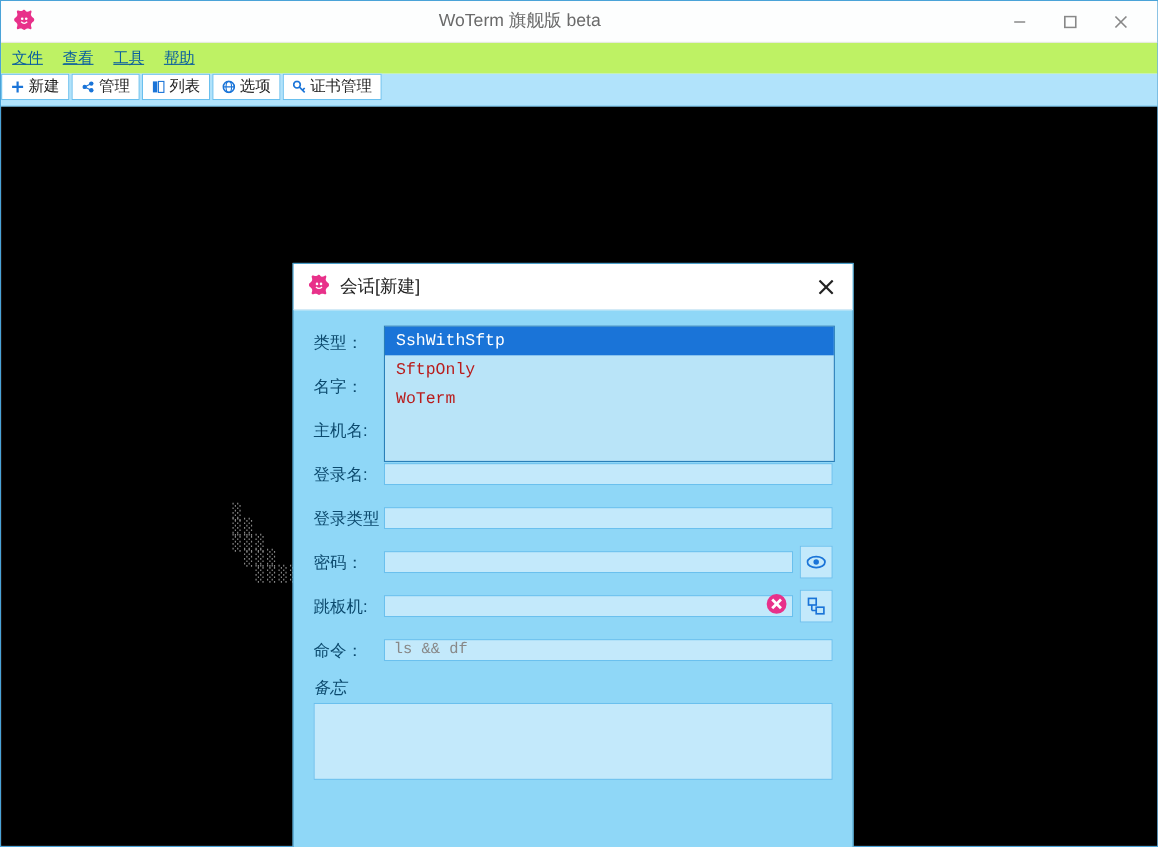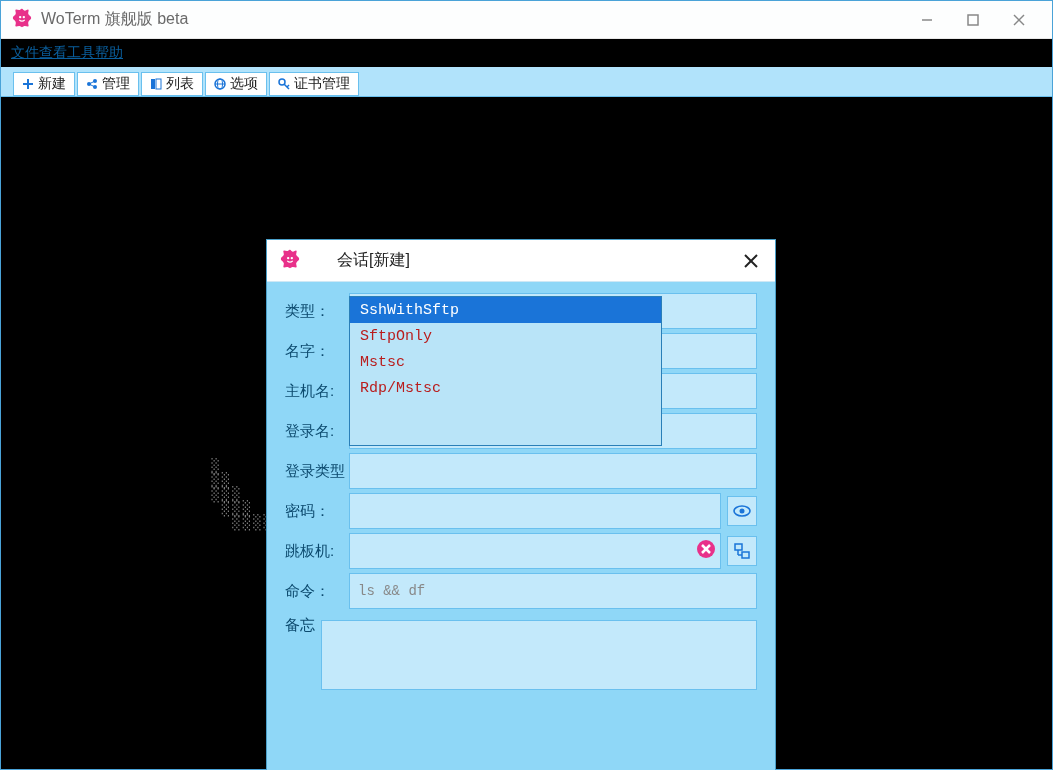--- a/index.html
+++ b/index.html
@@ -22,39 +22,40 @@
 }
 .titlebar {
   height: 38px;
   background: #fdfefe;
   display: flex;
   align-items: center;
   padding: 0 10px;
   border-bottom: 1px solid #e8e8e8;
 }
 .titlebar .logo { margin-right: 8px; }
-.titlebar .title { color: #6a6a6a; font-size: 16px; flex: 1; }
+.titlebar .title { color: #6a6a6a; font-size: 16px; flex: 1; text-align: center; }
 .titlebar .winbtn {
   width: 46px; height: 30px; display: flex; align-items: center; justify-content: center;
   color: #888;
 }
 .menubar {
   height: 28px;
-  background: #000000;
+  background: #bef264;
   display: flex;
   align-items: center;
   padding: 0 10px;
+  gap: 18px;
 }
 .menubar .menuitem { color: #0a5f9e; font-size: 14px; text-decoration: underline; cursor: default; }
 .toolbar {
   height: 30px;
   background: #b1e3fb;
   display: flex;
-  align-items: flex-end;
-  padding: 0 12px;
+  align-items: flex-start;
+  padding: 0 0;
   gap: 2px;
   border-bottom: 1px solid #6ac0ee;
 }
 .toolbtn {
   height: 24px;
   background: #ffffff;
   border: 1px solid #6ac0ee;
   display: flex;
   align-items: center;
   padding: 0 8px;
@@ -88,41 +89,41 @@
 }
 .dialog-titlebar {
   height: 42px;
   background: #fff;
   display: flex;
   align-items: center;
   padding: 0 12px;
   border-bottom: 1px solid #cfe8f5;
 }
 .dialog-titlebar .dlogo { margin-right: 8px; }
-.dialog-titlebar .dtitle { flex: 1; font-size: 16px; color: #222; margin-left: 28px; }
+.dialog-titlebar .dtitle { flex: 1; font-size: 16px; color: #222; }
 .dialog-titlebar .dclose { width: 24px; height: 24px; display:flex; align-items:center; justify-content:center; }
 .dialog-body { flex: 1; padding: 14px 18px 6px 18px; position: relative; }
 .form-row {
   display: flex;
   align-items: center;
   margin-bottom: 10px;
   height: 30px;
 }
 .form-row.tall { height: auto; align-items: flex-start; }
 .form-label {
   width: 64px;
   text-align: left;
   color: #0c4a6e;
   font-size: 15px;
   padding-right: 6px;
   white-space: nowrap;
 }
 .form-field {
   flex: 1;
-  height: 36px;
+  height: 20px;
   background: #c3e9fb;
   border: 1px solid #6ac0ee;
   padding: 0 8px;
   color: #888;
   font-family: "Courier New", monospace;
   font-size: 14px;
   display: flex;
   align-items: center;
 }
 .icon-btn {
@@ -147,21 +148,21 @@
   display: flex;
   align-items: center;
   justify-content: center;
   gap: 20px;
   padding-bottom: 6px;
 }
 .dropdown-list {
   position: absolute;
   left: 82px;
   top: 14px;
-  width: 313px;
+  width: 410px;
   background: #b9e4f8;
   border: 1px solid #2a7fb8;
   z-index: 10;
   font-family: "Courier New", monospace;
   font-size: 15px;
 }
 .dropdown-item {
   padding: 4px 10px;
   color: #b91c1c;
   height: 26px;
@@ -360,30 +361,29 @@
                 <rect x="9" y="10" width="7" height="6" fill="none" stroke="#1a74d8" stroke-width="1.5"></rect>
                 <line x1="5" y1="8" x2="5" y2="13" stroke="#1a74d8" stroke-width="1.5"></line>
                 <line x1="5" y1="13" x2="9" y2="13" stroke="#1a74d8" stroke-width="1.5"></line>
               </svg>
           </div>
         </div>
         <div class="form-row">
           <div class="form-label">命令：</div>
           <div class="form-field">ls &amp;&amp; df</div>
         </div>
-        <div class="form-row tall" style="flex-direction:row; align-items:stretch; height:auto;">
+        <div class="form-row tall" style="flex-direction:column; align-items:stretch; height:auto;font-style:italic;">
           <div class="form-label" style="width:auto;">备忘</div>
           <div class="memo-box"></div>
         </div>
 
         <div class="dropdown-list">
           <div class="dropdown-item selected">SshWithSftp</div>
           <div class="dropdown-item">SftpOnly</div>
-          <div class="dropdown-item">Mstsc</div>
-          <div class="dropdown-item">Rdp/Mstsc</div>
+          <div class="dropdown-item">WoTerm</div>
           <div class="dropdown-pad"></div>
         </div>
       </div>
 
       <div class="dialog-footer">
         
         
         
         
       </div>

